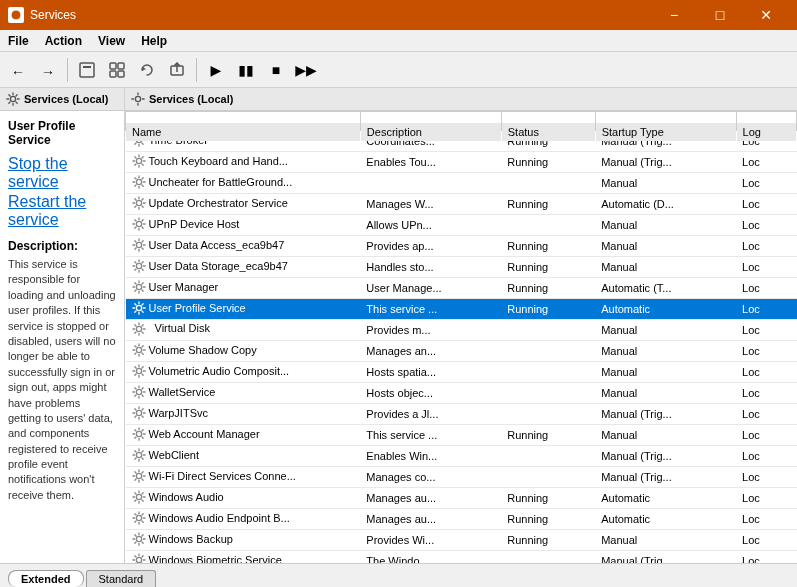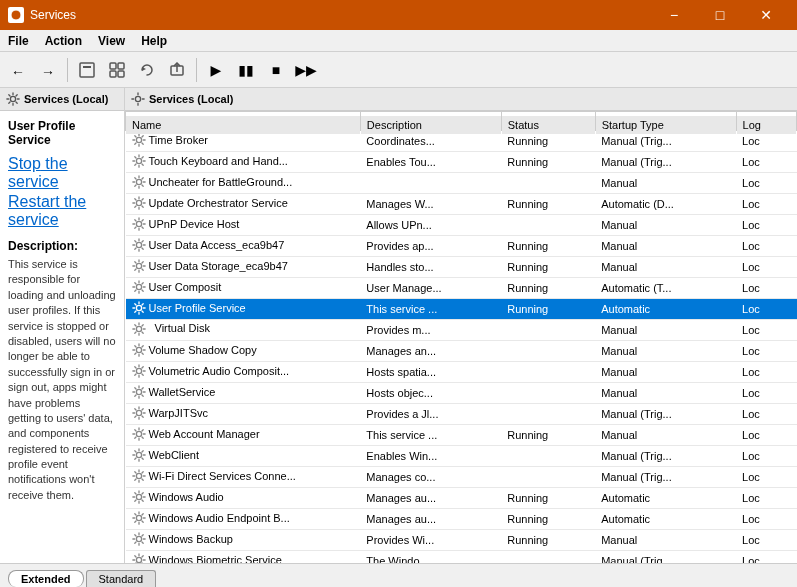--- a/index.html
+++ b/index.html
@@ -143,21 +143,21 @@
       table-layout: fixed;
     }
     .services-table th {
       background: #e8e8e8;
       border: 1px solid #ccc;
       padding: 3px 6px;
       text-align: left;
       font-size: 11px;
       font-weight: normal;
       position: sticky;
-      top: 4px;
+      top: 11px;
       z-index: 10;
       cursor: pointer;
       white-space: nowrap;
       overflow: hidden;
     }
     .col-name { width: 175px; }
     .col-desc { width: 105px; }
     .col-status { width: 70px; }
     .col-startup { width: 105px; }
     .col-log { width: 45px; }
@@ -399,21 +399,21 @@
               <td>Running</td>
               <td>Manual</td>
               <td>Loc</td>
             </tr>
             <tr>
               <td class="col-name"><span style="display:inline-flex;align-items:center;gap:3px;">
       <svg width="14" height="14" viewBox="0 0 16 16">
         <circle cx="8" cy="8" r="3" fill="none" stroke="#888" stroke-width="1.5"></circle>
         <path d="M8 1 L8 3 M8 13 L8 15 M1 8 L3 8 M13 8 L15 8 M3.2 3.2 L4.6 4.6 M11.4 11.4 L12.8 12.8 M12.8 3.2 L11.4 4.6 M4.6 11.4 L3.2 12.8" stroke="#888" stroke-width="1.5" stroke-linecap="round"></path>
       </svg>
-      <span>User Composit</span>
+      <span>User Manager</span>
     </span></td>
               <td>User Manage...</td>
               <td>Running</td>
               <td>Automatic (T...</td>
               <td>Loc</td>
             </tr>
             <tr class="selected">
               <td class="col-name"><span style="display:inline-flex;align-items:center;gap:3px;">
       <svg width="14" height="14" viewBox="0 0 16 16">
         <circle cx="8" cy="8" r="3" fill="none" stroke="#fff" stroke-width="1.5"></circle>

